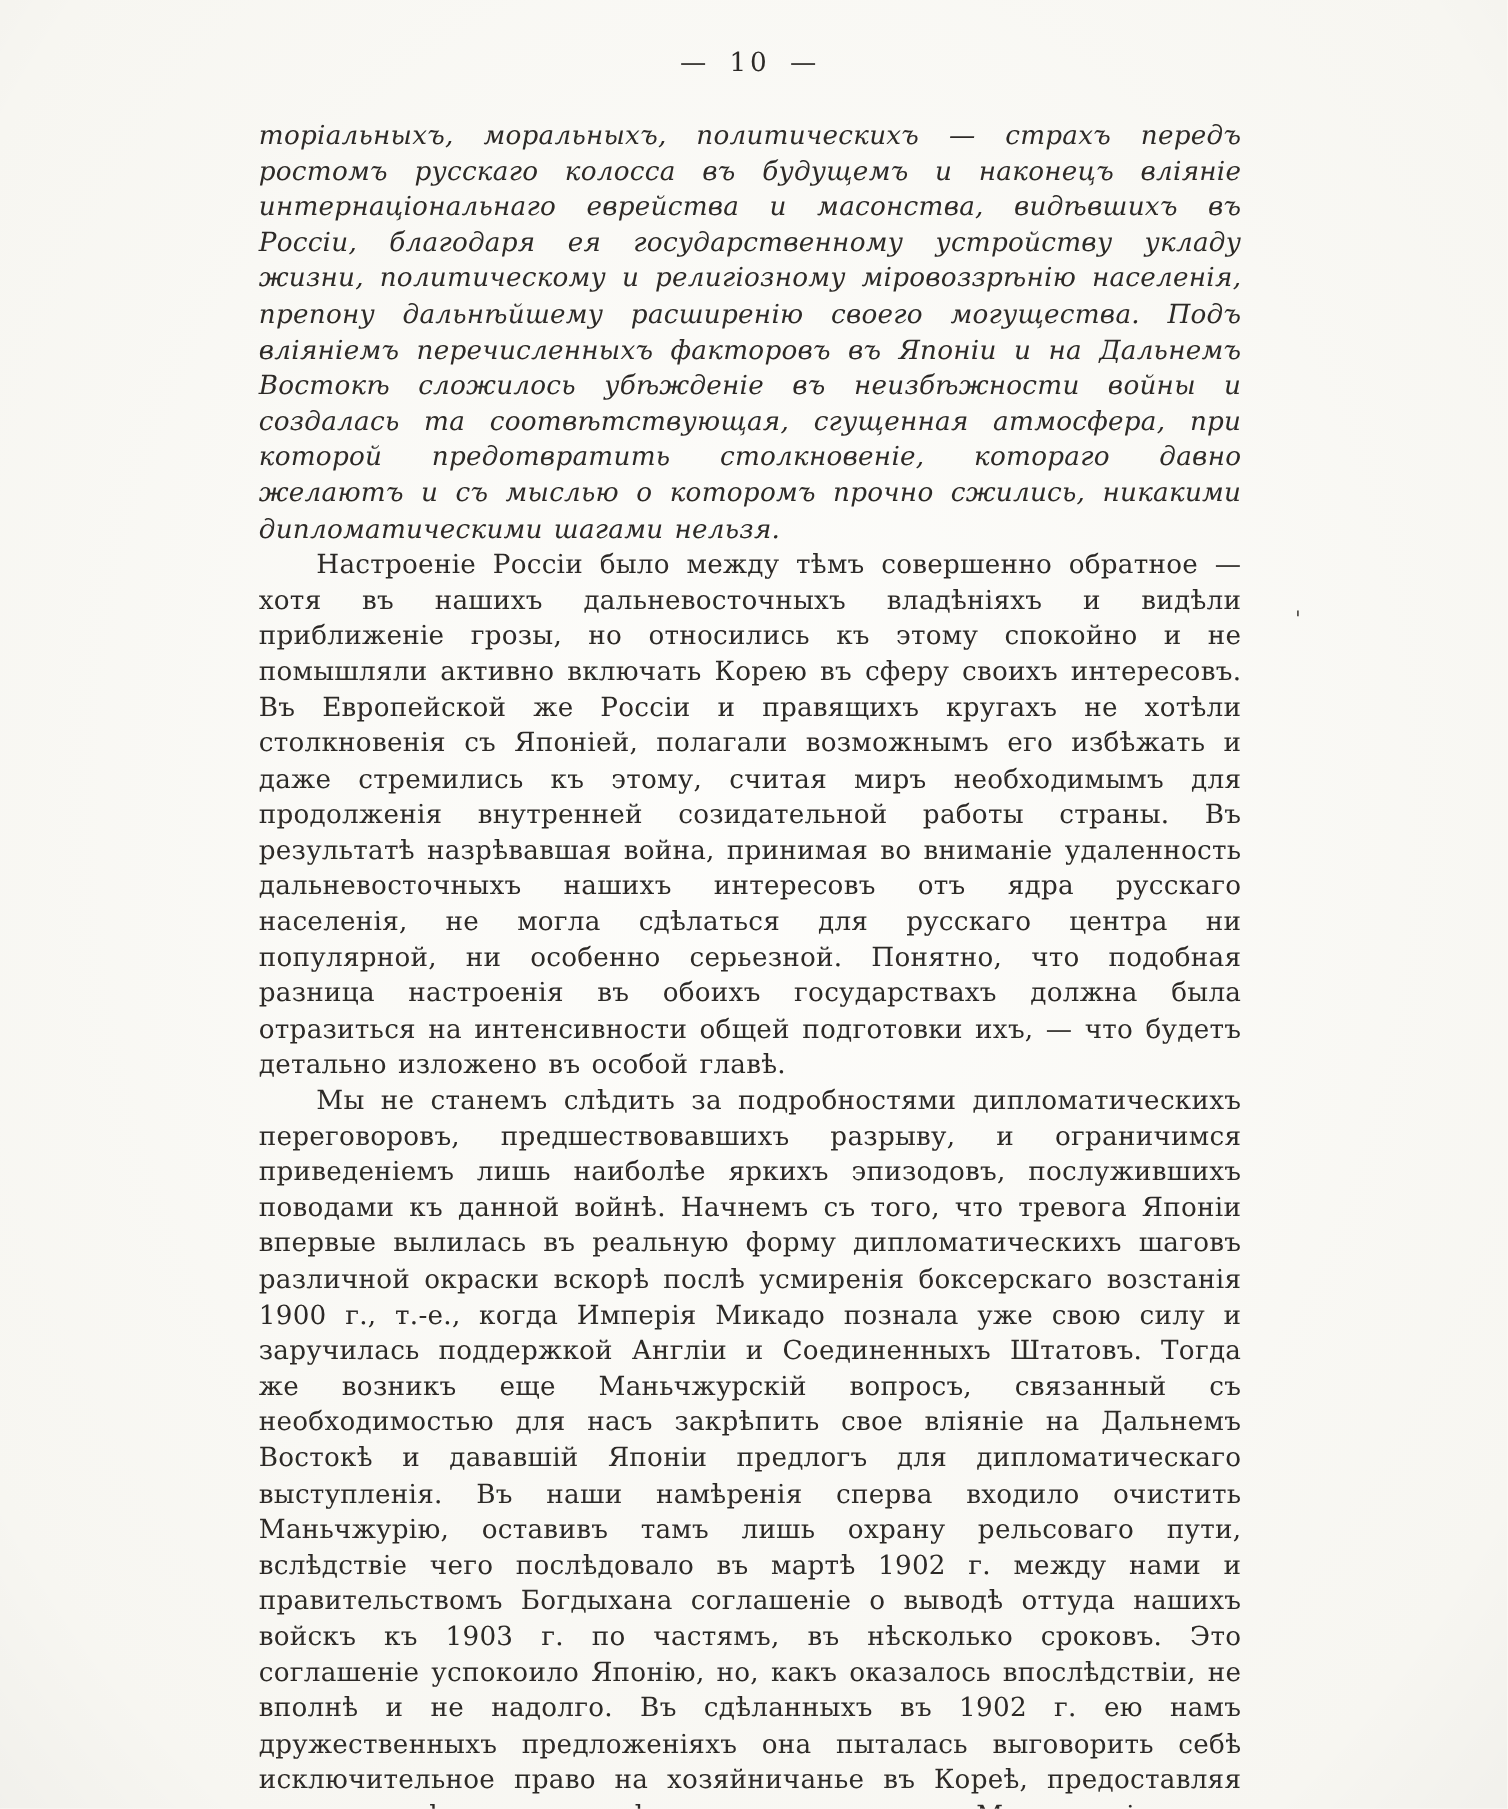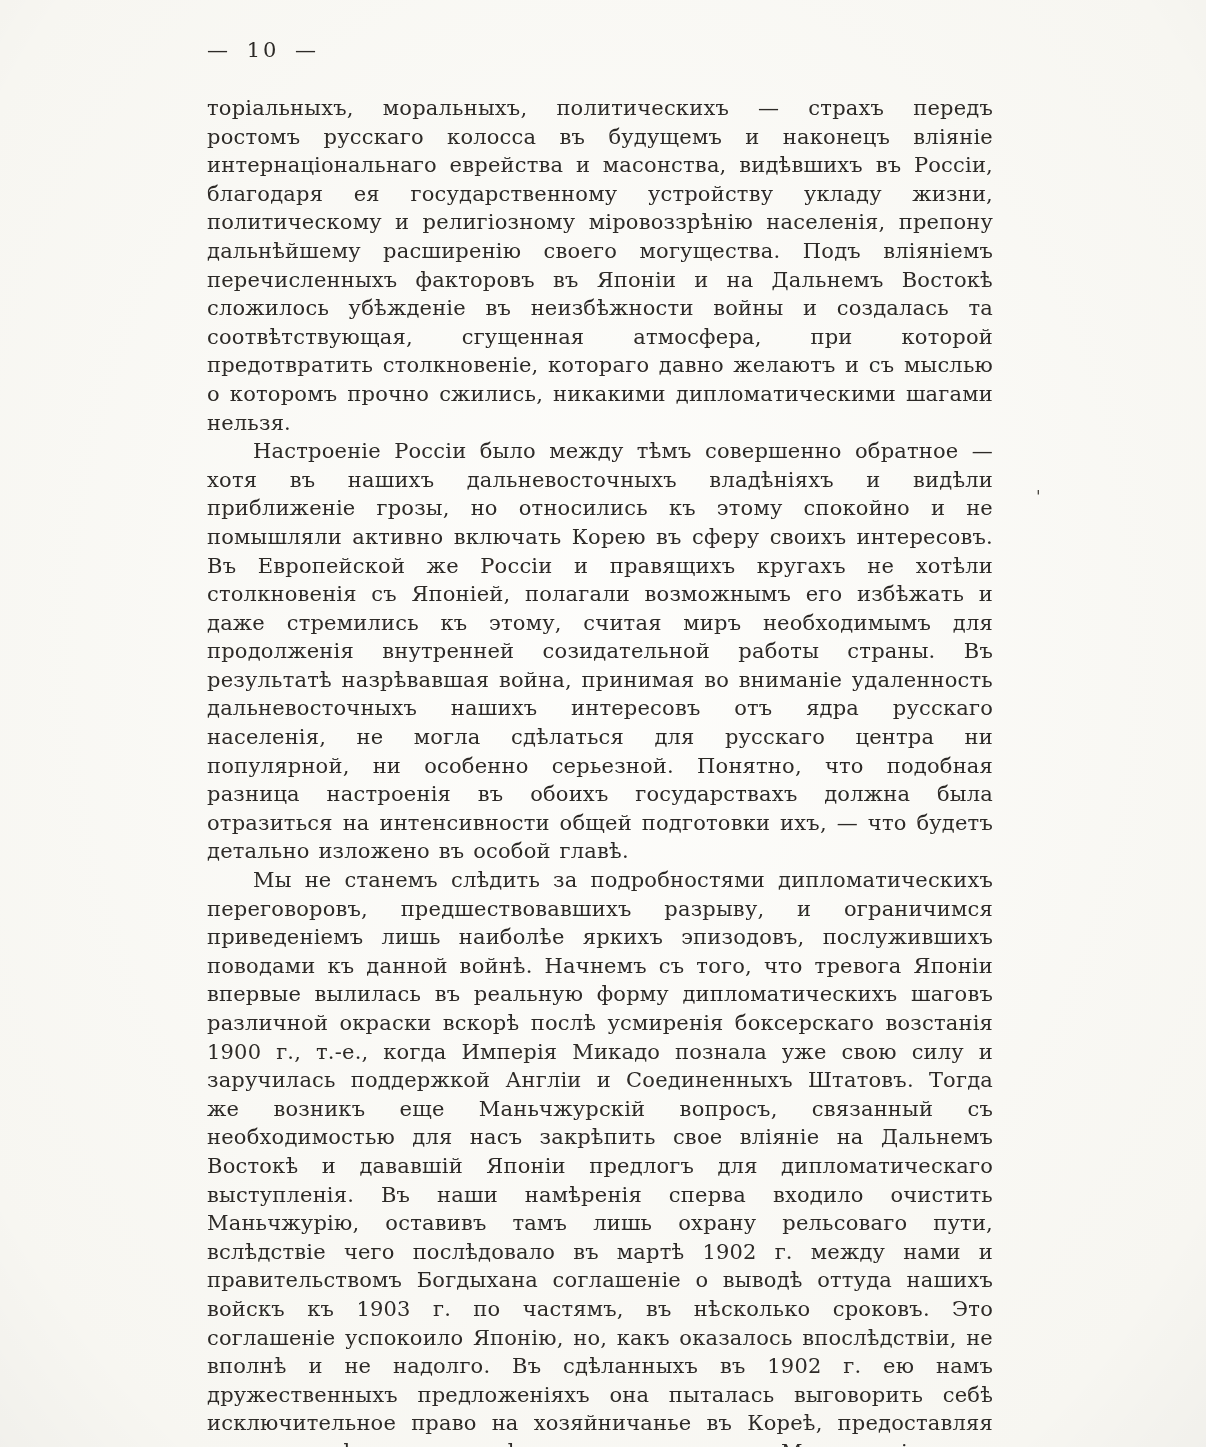--- a/index.html
+++ b/index.html
@@ -23,21 +23,21 @@
       height: 100%;
       box-sizing: border-box;
       padding-top: 38px;
       background:
         radial-gradient(ellipse at 50% 45%, rgba(255,255,255,0.6) 0%, rgba(0,0,0,0.015) 85%, rgba(0,0,0,0.04) 100%);
     }
 
     .page-header {
       width: 786px;
       margin: 0 0 0 207px;
-      text-align: left;
+      text-align: center;
       font-size: 21px;
       letter-spacing: 3px;
       word-spacing: 6px;
       color: var(--ink, #2d2a27);
     }
 
     .text-block {
       width: 786px;
       margin: 32px 0 0 207px;
       font-size: 21px;
@@ -46,20 +46,21 @@
       word-spacing: 2px;
       letter-spacing: 0.2px;
     }
 
     .para {
       margin: 0;
       text-indent: 46px;
     }
     .para.continuation {
       text-indent: 0;
+      font-style: italic;
     }
 
     
     .scan-artifact {
       position: absolute;
       left: 1036px;
       top: 486px;
       font-size: 17px;
       color: #4a4741;
       user-select: none;

